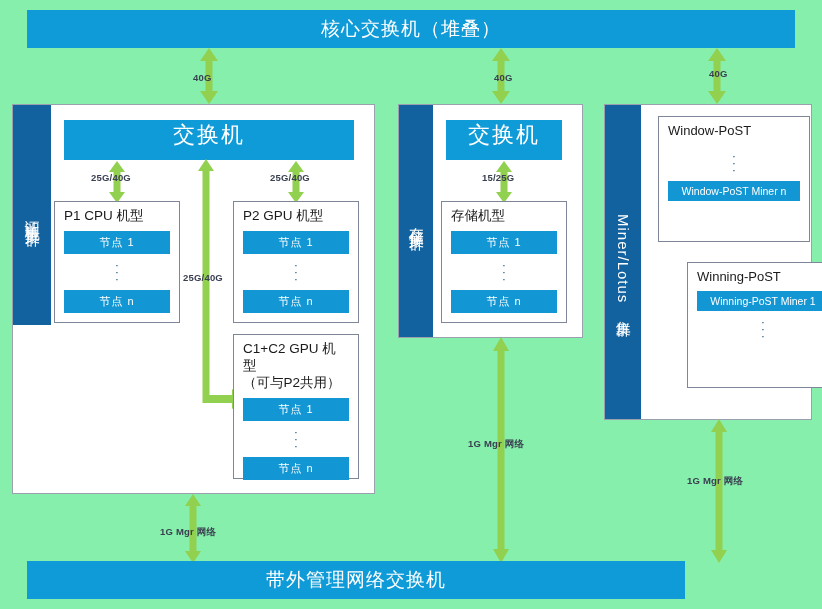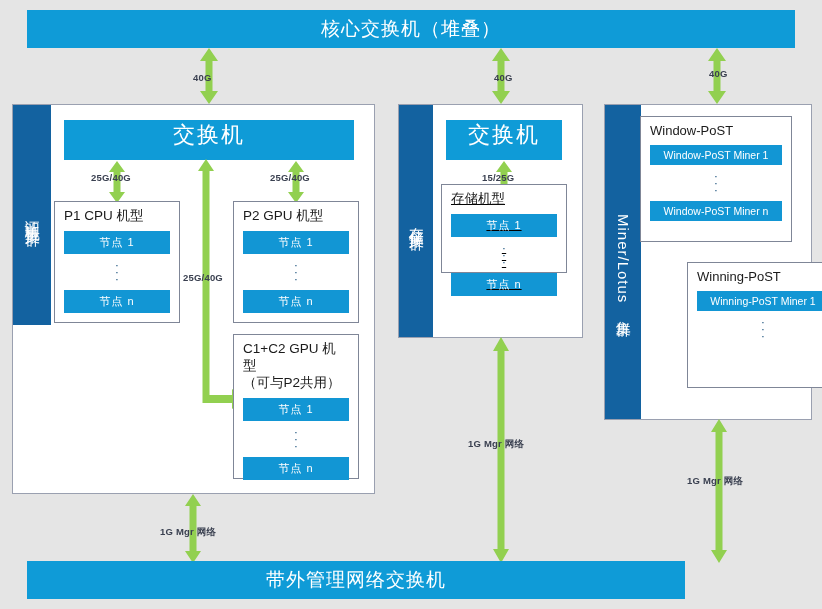--- a/index.html
+++ b/index.html
@@ -4,21 +4,21 @@
 <style>
   html,body{margin:0;padding:0;background:#ffffff;}
   body{
     font-family:"Liberation Sans","DejaVu Sans",sans-serif;
     -webkit-font-smoothing:antialiased;
   }
   #canvas{
     position:relative;
     width:822px;
     height:609px;
-    background:#e5e5e5;
+    background:#86efac;
     overflow:hidden;
   }
 
   
   .banner{
     position:absolute;
     background:#0F9BD7;
     color:#ffffff;
     display:flex;
     align-items:center;
@@ -229,41 +229,40 @@
     <span>交换机</span>
   </div>
 
   <div class="arrow" style="left:491px;top:161px;width:26px;height:42px;">
     <svg width="26" height="42" viewBox="0 0 26 42">
       <polygon points="13,0 21,11 16.5,11 16.5,31 21,31 13,42 5,31 9.5,31 9.5,11 5,11" fill="#92D050"></polygon>
     </svg>
   </div>
   <div class="alabel" style="left:482px;top:172px;">15/25G</div>
 
-  <div class="group" style="left:441px;top:184px;width:126px;height:89px;text-decoration:underline;">
+  <div class="group" style="left:441px;top:201px;width:126px;height:122px;">
     <div class="group-title">存储机型</div>
     <div class="node">节点 1</div>
     <div class="dots">
         <span>·</span>
         <span>·</span>
         <span>·</span>
       </div>
     <div class="node">节点 n</div>
   </div>
 
   <div class="cluster" style="left:604px;top:104px;width:208px;height:316px;">
   </div>
 
   <div class="tab" style="left:605px;top:105px;width:36px;height:314px;">
     <span class="tab-text mixed">Miner/Lotus 集群</span>
   </div>
 
-  <div class="group" style="left:640px;top:116px;width:152px;height:126px;">
+  <div class="group" style="left:658px;top:116px;width:152px;height:126px;">
     <div class="group-title en">Window-PoST</div>
-    <div class="node en">Window-PoST Miner 1</div>
     <div class="dots">
         <span>·</span>
         <span>·</span>
         <span>·</span>
       </div>
     <div class="node en">Window-PoST Miner n</div>
   </div>
 
   <div class="group" style="left:650px;top:262px;width:152px;height:126px;margin-left:37px;">
     <div class="group-title en">Winning-PoST</div>

